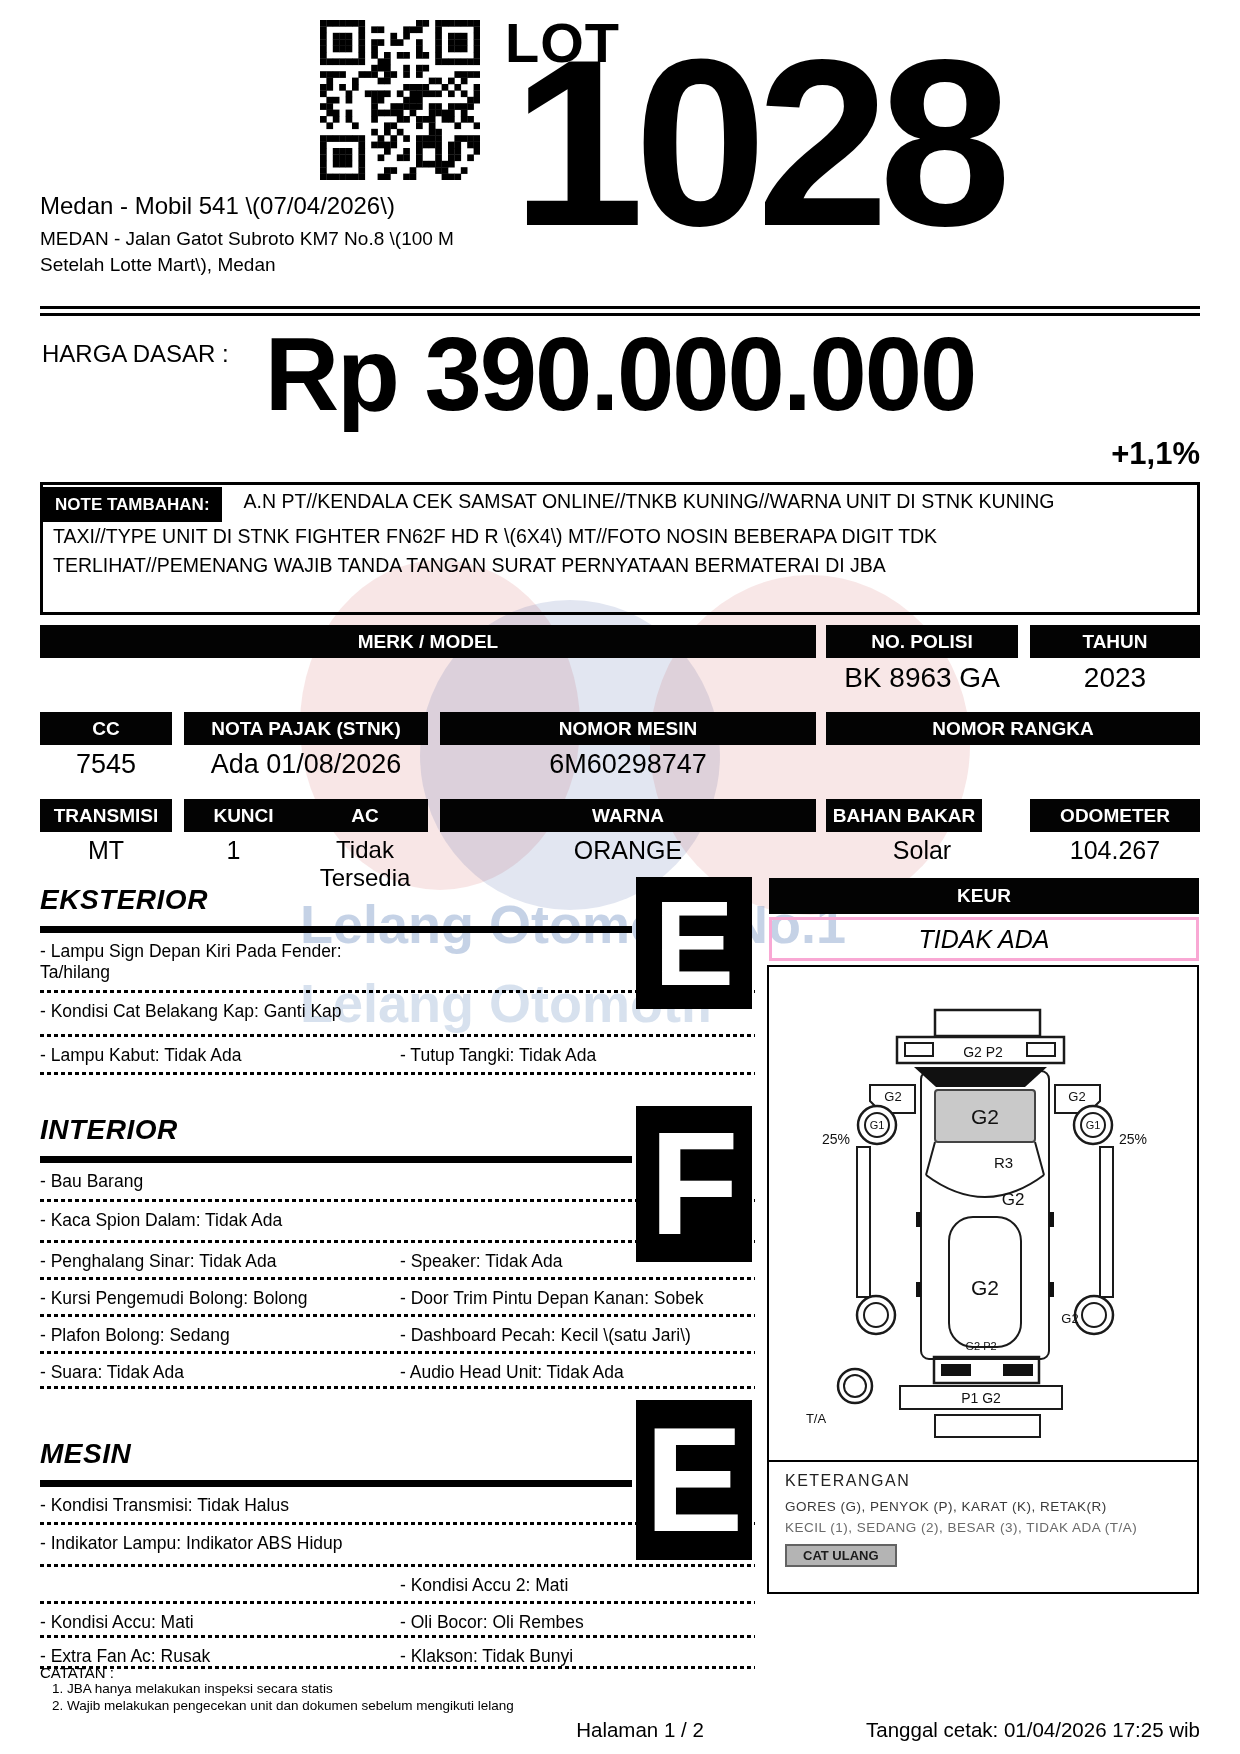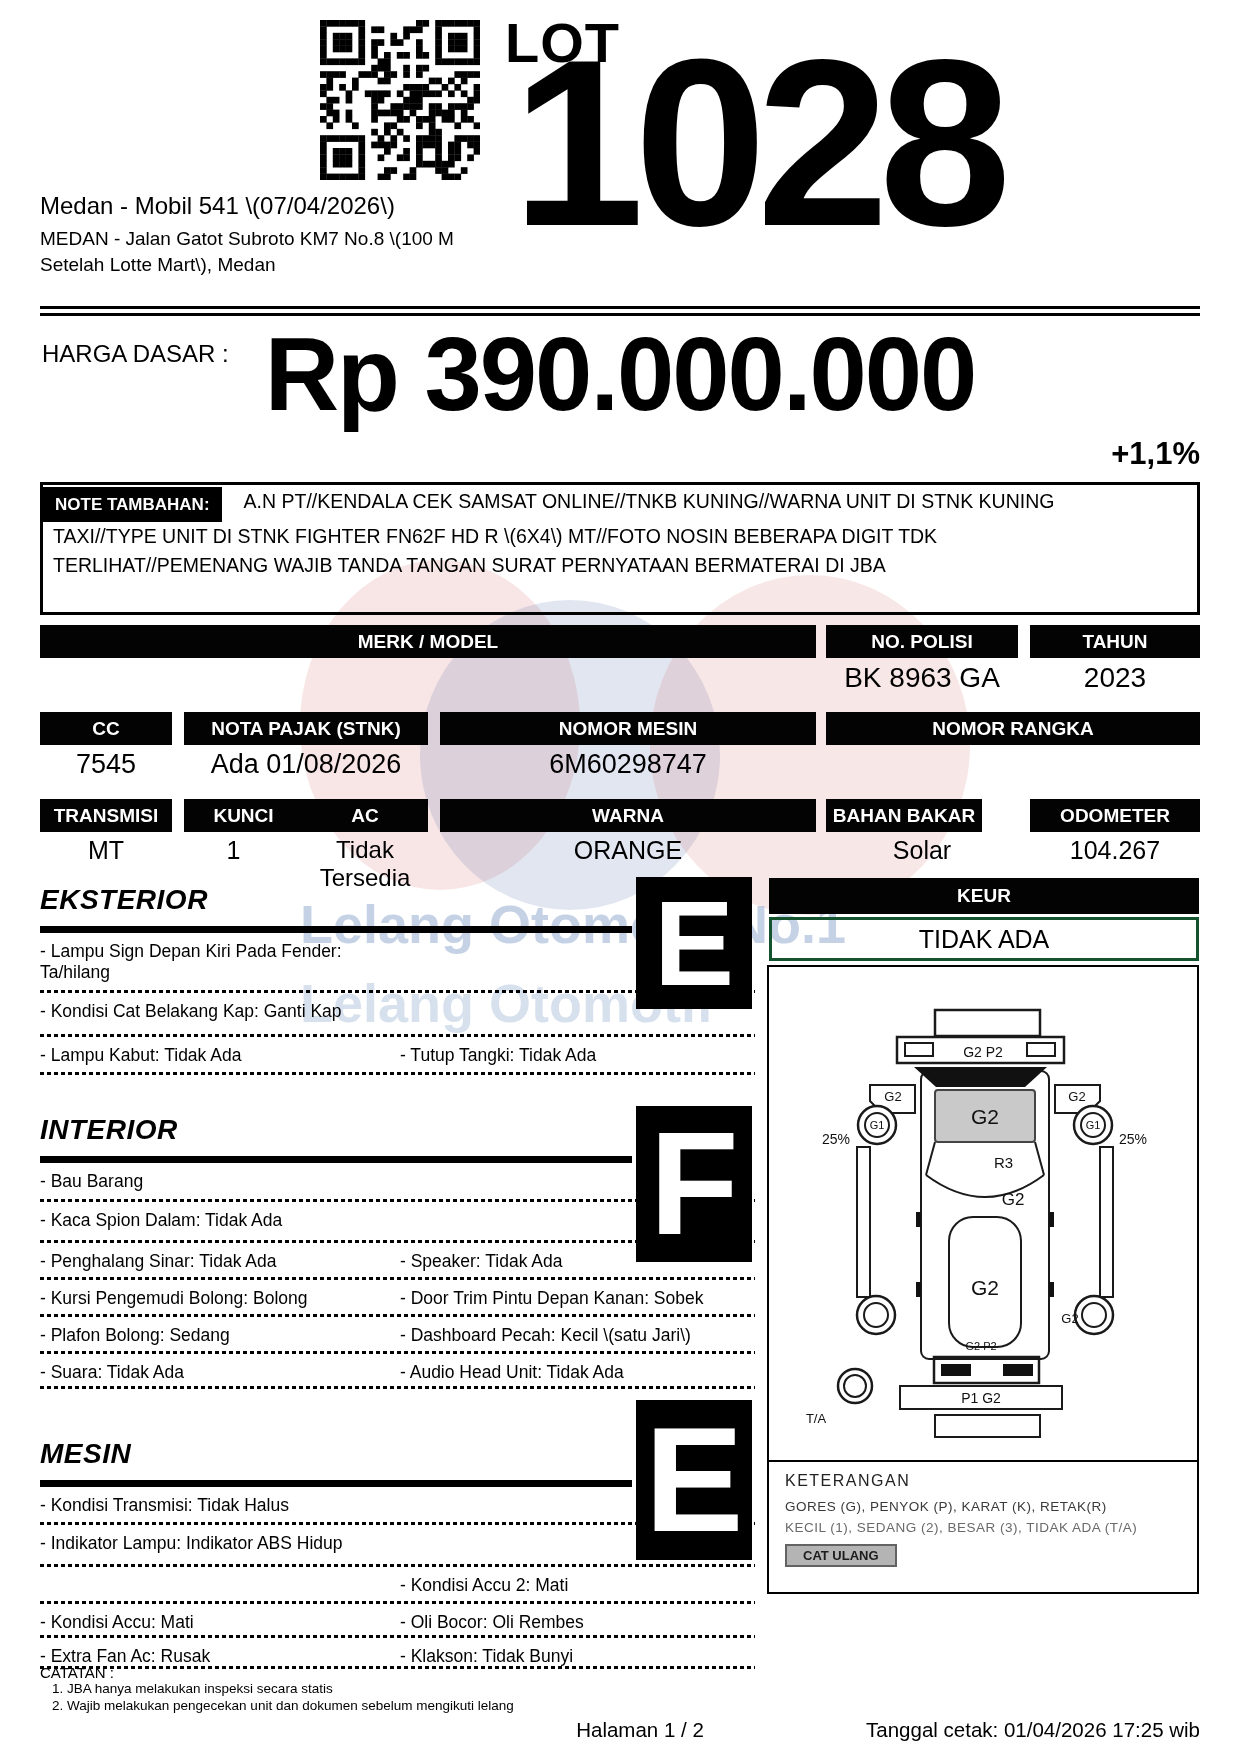--- a/index.html
+++ b/index.html
@@ -37,22 +37,22 @@
   .irow{position:relative;width:715px;}
   .irow .dots{position:absolute;left:0;bottom:0;width:100%;height:3px;
        background:repeating-linear-gradient(90deg,#000 0 4px,transparent 4px 7px);}
   .cell-l{position:absolute;left:0;top:8px;width:352px;font-size:17.5px;line-height:21px;}
   .cell-r{position:absolute;left:360px;top:8px;width:350px;font-size:17.5px;line-height:21px;}
   .grade{position:absolute;left:636px;width:116px;background:#000;color:#fff;font-weight:bold;
          display:flex;align-items:center;justify-content:center;z-index:3;}
   
   .keur-bar{position:absolute;left:769px;top:878px;width:430px;height:36px;background:#030303;
             color:#fff;font-weight:bold;font-size:19px;text-align:center;line-height:36px;z-index:2;}
-  .keur-val{position:absolute;left:769px;top:917px;width:430px;height:44px;border:3px solid #14532d;
-            box-sizing:border-box;font-size:25px;text-align:center;line-height:38px;z-index:2;}
+  .keur-val{position:absolute;left:769px;top:917px;width:430px;height:44px;border:3px solid #f9a8d4;
+            box-sizing:border-box;font-size:25px;text-align:center;line-height:38px;z-index:2;font-style:italic;}
   .diag-box{position:absolute;left:767px;top:965px;width:432px;height:497px;border:2px solid #000;
             box-sizing:border-box;background:transparent;z-index:2;}
   .ket-box{position:absolute;left:767px;top:1460px;width:432px;height:134px;border:2px solid #000;
            box-sizing:border-box;padding:10px 16px;z-index:2;}
   .ket-title{font-size:16px;letter-spacing:1.5px;color:#222;}
   .ket-l1{font-size:13.5px;font-weight:normal;color:#3a3a3a;letter-spacing:.5px;margin-top:9px;}
   .ket-l2{font-size:13.5px;color:#6a6a6a;letter-spacing:.5px;margin-top:6px;}
   .ket-badge{display:inline-block;margin-top:9px;background:#b4b4b4;border:2px solid #636363;
              padding:2px 16px;font-size:13px;font-weight:bold;color:#1c1c1c;}
   

